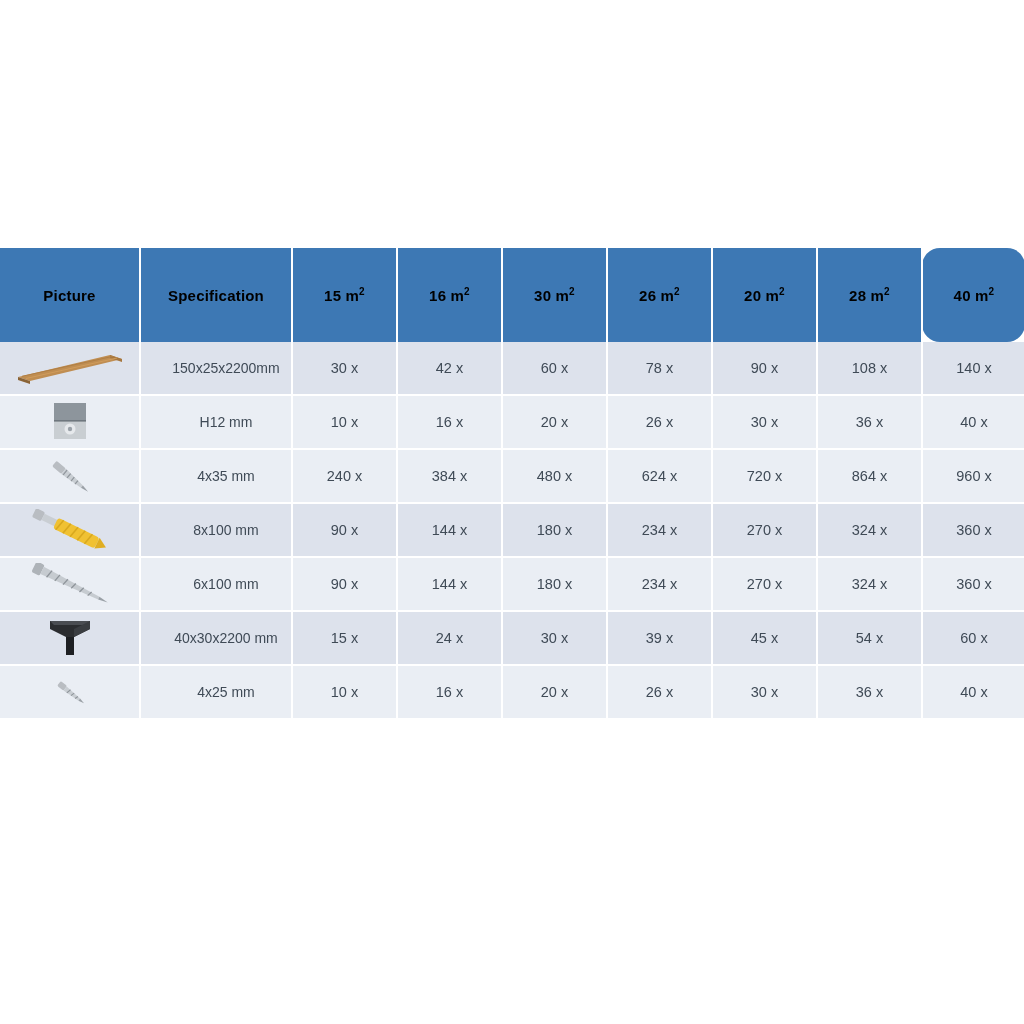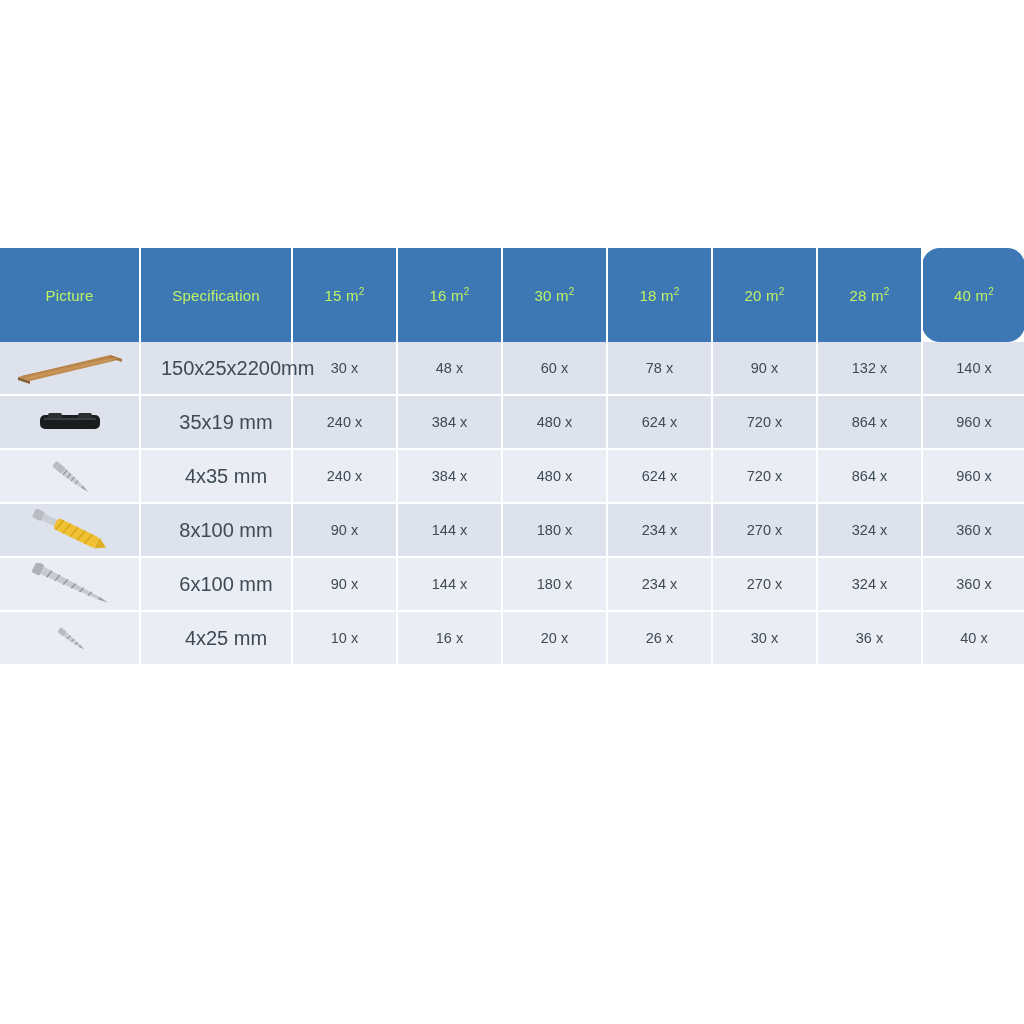--- a/index.html
+++ b/index.html
@@ -30,23 +30,23 @@
     table-layout: fixed;
   }
   table.spec-table th,
   table.spec-table td {
     padding: 0;
     margin: 0;
   }
   
   thead th {
     background: #3d78b4;
-    color: #bef264;
+    color: #000000;
     font-size: 15px;
-    font-weight: normal;
+    font-weight: bold;
     height: 94px;
     vertical-align: middle;
     text-align: center;
     border-right: 2px solid #ffffff;
     letter-spacing: 0.2px;
   }
   thead th:last-child { border-right: none; border-radius: 18px; }
   thead th sup {
     font-size: 10px;
     vertical-align: super;
@@ -66,21 +66,21 @@
     border-right: 2px solid #ffffff;
     border-bottom: 2px solid #ffffff;
   }
   tbody td:last-child { border-right: none; }
   tbody tr.odd td { background: #dde2ec; }
   tbody tr.even td { background: #eaeef4; }
   tbody td.pic-cell {
     padding: 0;
   }
   tbody td.spec-cell {
-    font-size: 20px;
+    font-size: 14px;
     padding-left: 20px;
   }
   .pic-holder {
     width: 140px;
     height: 52px;
     display: flex;
     align-items: center;
     justify-content: center;
   }
   .pic-holder svg { display: block; }
@@ -102,21 +102,21 @@
         <col class="c-num">
         <col class="c-num-last">
       </colgroup>
       <thead>
         <tr>
           <th><span>Picture</span></th>
           <th><span>Specification</span></th>
           <th><span>15 m</span><sup>2</sup></th>
           <th><span>16 m</span><sup>2</sup></th>
           <th><span>30 m</span><sup>2</sup></th>
-          <th><span>18 m</span><sup>2</sup></th>
+          <th><span>26 m</span><sup>2</sup></th>
           <th><span>20 m</span><sup>2</sup></th>
           <th><span>28 m</span><sup>2</sup></th>
           <th><span>40 m</span><sup>2</sup></th>
         </tr>
       </thead>
       <tbody>
 
         <tr class="odd">
           <td class="pic-cell">
             <div class="pic-holder">
@@ -124,49 +124,50 @@
                 <polygon points="4,26 96,4 108,8 16,30" fill="#c08e52"></polygon>
                 <polygon points="4,26 16,30 16,33 4,29" fill="#8a6335"></polygon>
                 <polygon points="96,4 108,8 108,11 96,7" fill="#a6773f"></polygon>
                 <line x1="8" y1="25.3" x2="99" y2="5.3" stroke="#b07f45" stroke-width="1"></line>
                 <line x1="12" y1="27.5" x2="103" y2="7.0" stroke="#d09c5c" stroke-width="1"></line>
               </svg>
             </div>
           </td>
           <td class="spec-cell">150x25x2200mm</td>
           <td>30 x</td>
-          <td>48 x</td>
+          <td>42 x</td>
           <td>60 x</td>
           <td>78 x</td>
           <td>90 x</td>
-          <td>132 x</td>
+          <td>108 x</td>
           <td>140 x</td>
         </tr>
 
-
-        <tr class="odd">
-          <td class="pic-cell">
-            <div class="pic-holder">
-              <svg width="64" height="26" viewBox="0 0 64 26">
-                <rect x="2" y="6" width="60" height="14" rx="5" fill="#1b1c1e"></rect>
-                <rect x="10" y="4" width="14" height="6" rx="2" fill="#2c2e31"></rect>
-                <rect x="40" y="4" width="14" height="6" rx="2" fill="#2c2e31"></rect>
-                <rect x="6" y="9" width="52" height="2" fill="#3a3c40"></rect>
-              </svg>
-            </div>
-          </td>
-          <td class="spec-cell">35x19 mm</td>
-          <td>240 x</td>
-          <td>384 x</td>
-          <td>480 x</td>
-          <td>624 x</td>
-          <td>720 x</td>
-          <td>864 x</td>
-          <td>960 x</td>
-        </tr>
+        <tr class="even">
+          <td class="pic-cell">
+            <div class="pic-holder">
+              <svg width="44" height="42" viewBox="0 0 44 42">
+                <rect x="6" y="2" width="32" height="18" fill="#8d959c"></rect>
+                <rect x="6" y="20" width="32" height="18" fill="#c9ced2"></rect>
+                <circle cx="22" cy="28" r="5.5" fill="#e6e9ec"></circle>
+                <circle cx="22" cy="28" r="2.2" fill="#9aa1a8"></circle>
+                <rect x="6" y="19" width="32" height="1.6" fill="#6f777e"></rect>
+              </svg>
+            </div>
+          </td>
+          <td class="spec-cell">H12 mm</td>
+          <td>10 x</td>
+          <td>16 x</td>
+          <td>20 x</td>
+          <td>26 x</td>
+          <td>30 x</td>
+          <td>36 x</td>
+          <td>40 x</td>
+        </tr>
+
 
         <tr class="even">
           <td class="pic-cell">
             <div class="pic-holder">
               <svg width="56" height="40" viewBox="0 0 56 40">
                 <g transform="rotate(40 28 20)">
                   <rect x="8" y="17" width="12" height="7" rx="1.5" fill="#b9bdc2"></rect>
                   <polygon points="20,17 44,19 44,22 20,24" fill="#c9ced3"></polygon>
                   <polygon points="44,19 52,20.5 44,22" fill="#9aa0a6"></polygon>
                   <line x1="22" y1="17.5" x2="22" y2="23.5" stroke="#8e949a" stroke-width="1.2"></line>
@@ -236,20 +237,40 @@
           <td class="spec-cell">6x100 mm</td>
           <td>90 x</td>
           <td>144 x</td>
           <td>180 x</td>
           <td>234 x</td>
           <td>270 x</td>
           <td>324 x</td>
           <td>360 x</td>
         </tr>
 
+        <tr class="odd">
+          <td class="pic-cell">
+            <div class="pic-holder">
+              <svg width="52" height="46" viewBox="0 0 52 46">
+                <polygon points="6,6 46,6 46,14 30,22 30,40 22,40 22,22 6,14" fill="#2b2d30"></polygon>
+                <polygon points="6,6 46,6 42,10 10,10" fill="#4a4d52"></polygon>
+                <polygon points="22,22 30,22 30,40 22,40" fill="#1d1f22"></polygon>
+                <polygon points="30,14 46,6 46,14 30,22" fill="#3a3d41"></polygon>
+              </svg>
+            </div>
+          </td>
+          <td class="spec-cell">40x30x2200 mm</td>
+          <td>15 x</td>
+          <td>24 x</td>
+          <td>30 x</td>
+          <td>39 x</td>
+          <td>45 x</td>
+          <td>54 x</td>
+          <td>60 x</td>
+        </tr>
 
         <tr class="even">
           <td class="pic-cell">
             <div class="pic-holder">
               <svg width="48" height="36" viewBox="0 0 48 36">
                 <g transform="rotate(38 24 18)">
                   <rect x="10" y="15" width="8" height="6" rx="1.5" fill="#b9bdc2"></rect>
                   <polygon points="18,15.8 36,17 36,19.6 18,20.8" fill="#c9ced3"></polygon>
                   <polygon points="36,17 42,18.3 36,19.6" fill="#9aa0a6"></polygon>
                   <line x1="23" y1="15.9" x2="22" y2="20.6" stroke="#8e949a" stroke-width="1.1"></line>

